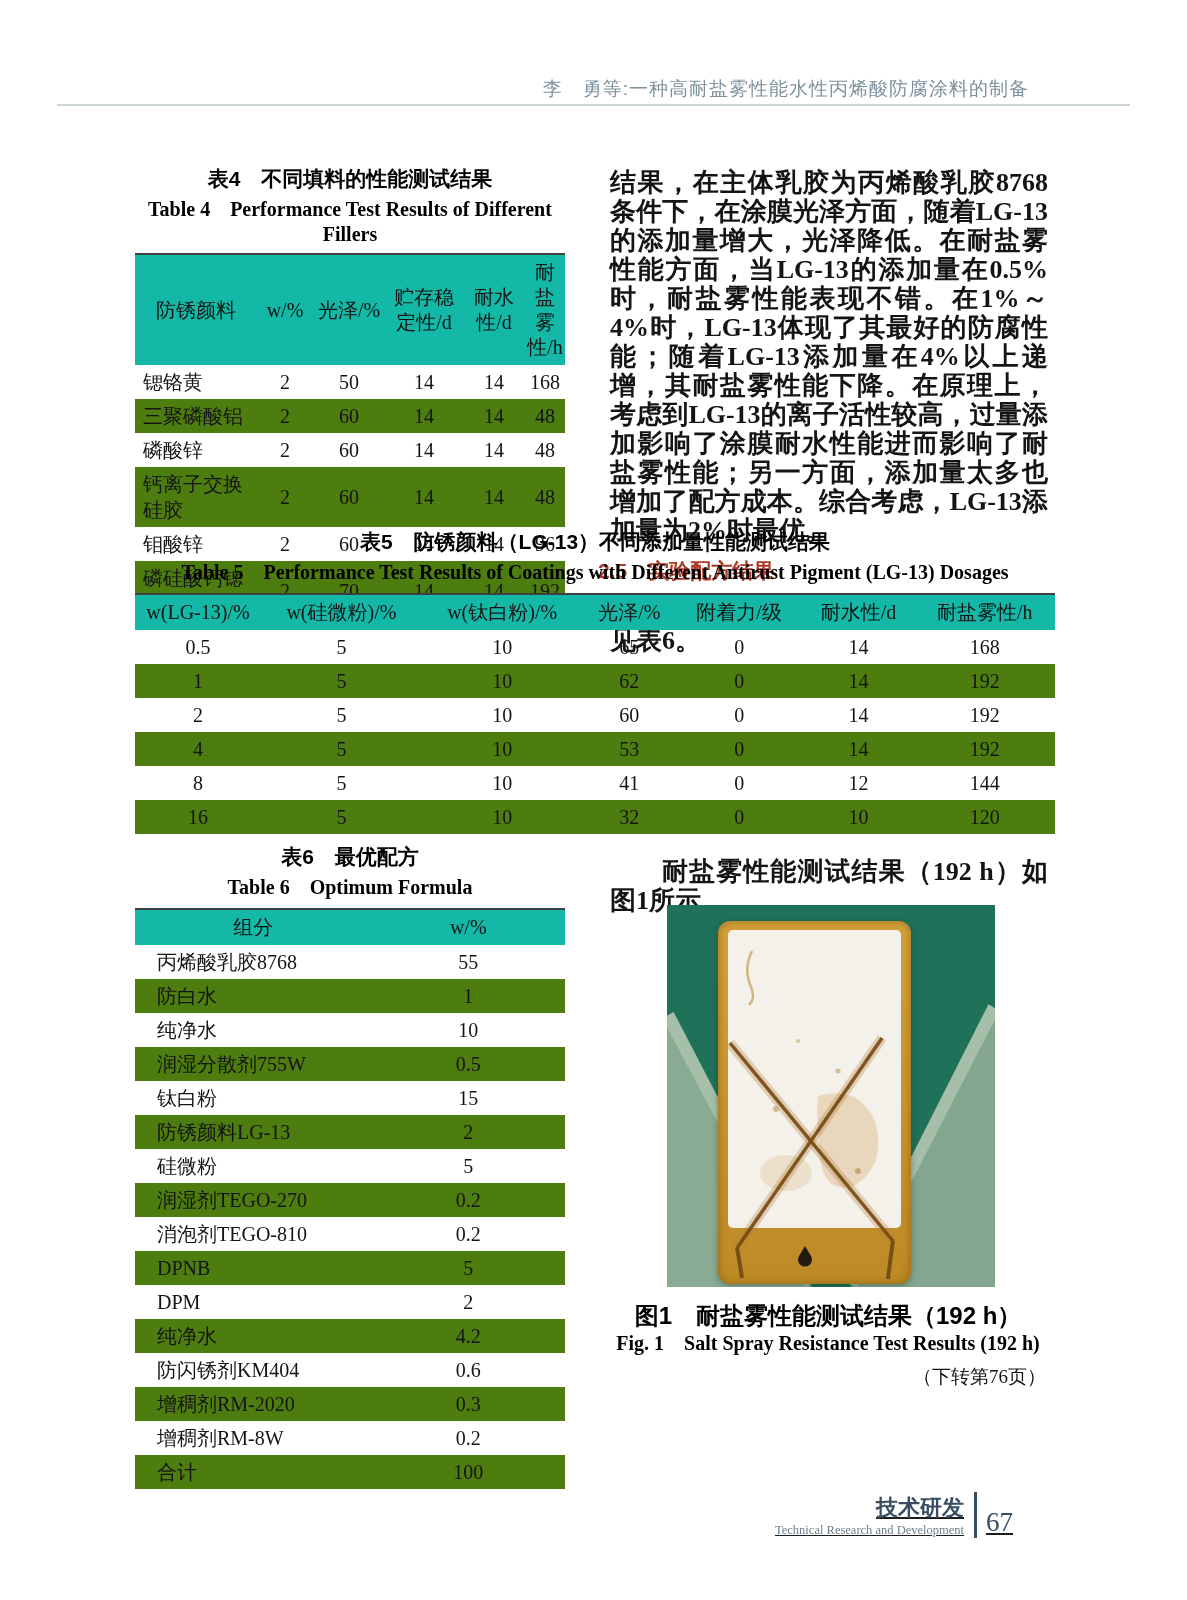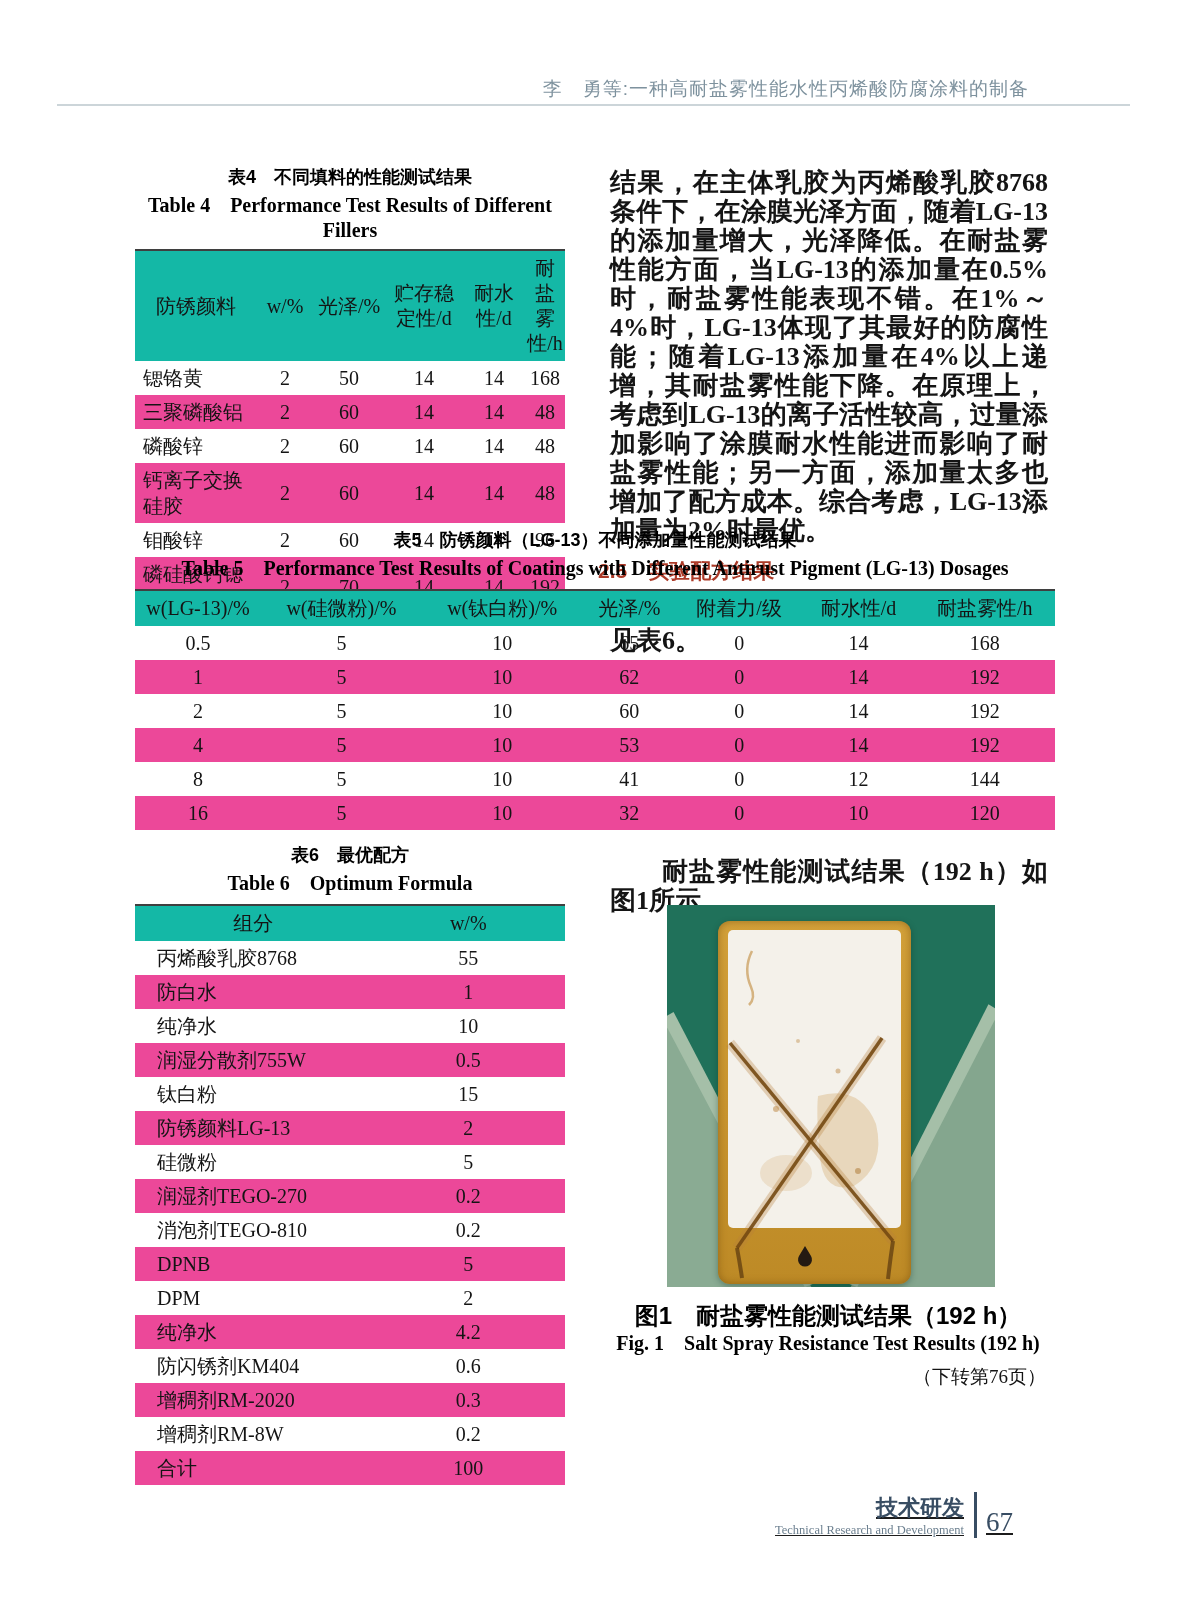--- a/index.html
+++ b/index.html
@@ -17,36 +17,36 @@
   .header-rule { position:absolute; top:104px; left:57px; width:1073px; height:2px; background:#ccd5d9; }
 
   
   .block { position:absolute; }
   .t4-block { left:135px; top:165px; width:430px; }
   .t5-block { left:135px; top:528px; width:920px; }
   .t6-block { left:135px; top:843px; width:430px; }
 
   .tbl-title-cn {
     font-family:"Liberation Sans","DejaVu Sans",sans-serif; font-weight:bold;
-    font-size:18px; text-align:center; color:#000;
+    font-size:21px; text-align:center; color:#000;
   }
   .tbl-title-en {
     font-family:"Liberation Serif",serif; font-weight:bold;
     font-size:20px; text-align:center; margin-top:3px; color:#000;
   }
   table.tbl {
     width:100%; border-collapse:collapse; margin-top:7px;
     border-top:2px solid #3f3f3f; font-size:20px; color:#141414;
   }
   table.tbl th {
     background:#14b8a6; font-weight:normal; text-align:center;
     padding:5px 2px; line-height:1.25;
   }
   table.tbl td { text-align:center; padding:4px 2px; line-height:1.3; }
-  table.tbl tr.alt { background:#ec4899; }
+  table.tbl tr.alt { background:#4d7c0f; }
 
   .t4 th:nth-child(1){ width:118px; }
   .t4 th:nth-child(2){ width:52px; }
   .t4 th:nth-child(3){ width:68px; }
   .t4 th:nth-child(4){ width:74px; }
   .t4 th:nth-child(5){ width:58px; }
   .t4 td:first-child { text-align:left; padding-left:8px; }
 
   .t5 th:nth-child(1){ width:122px; }
   .t5 th, .t5 td { padding:4px 2px;margin-top:9px; }

